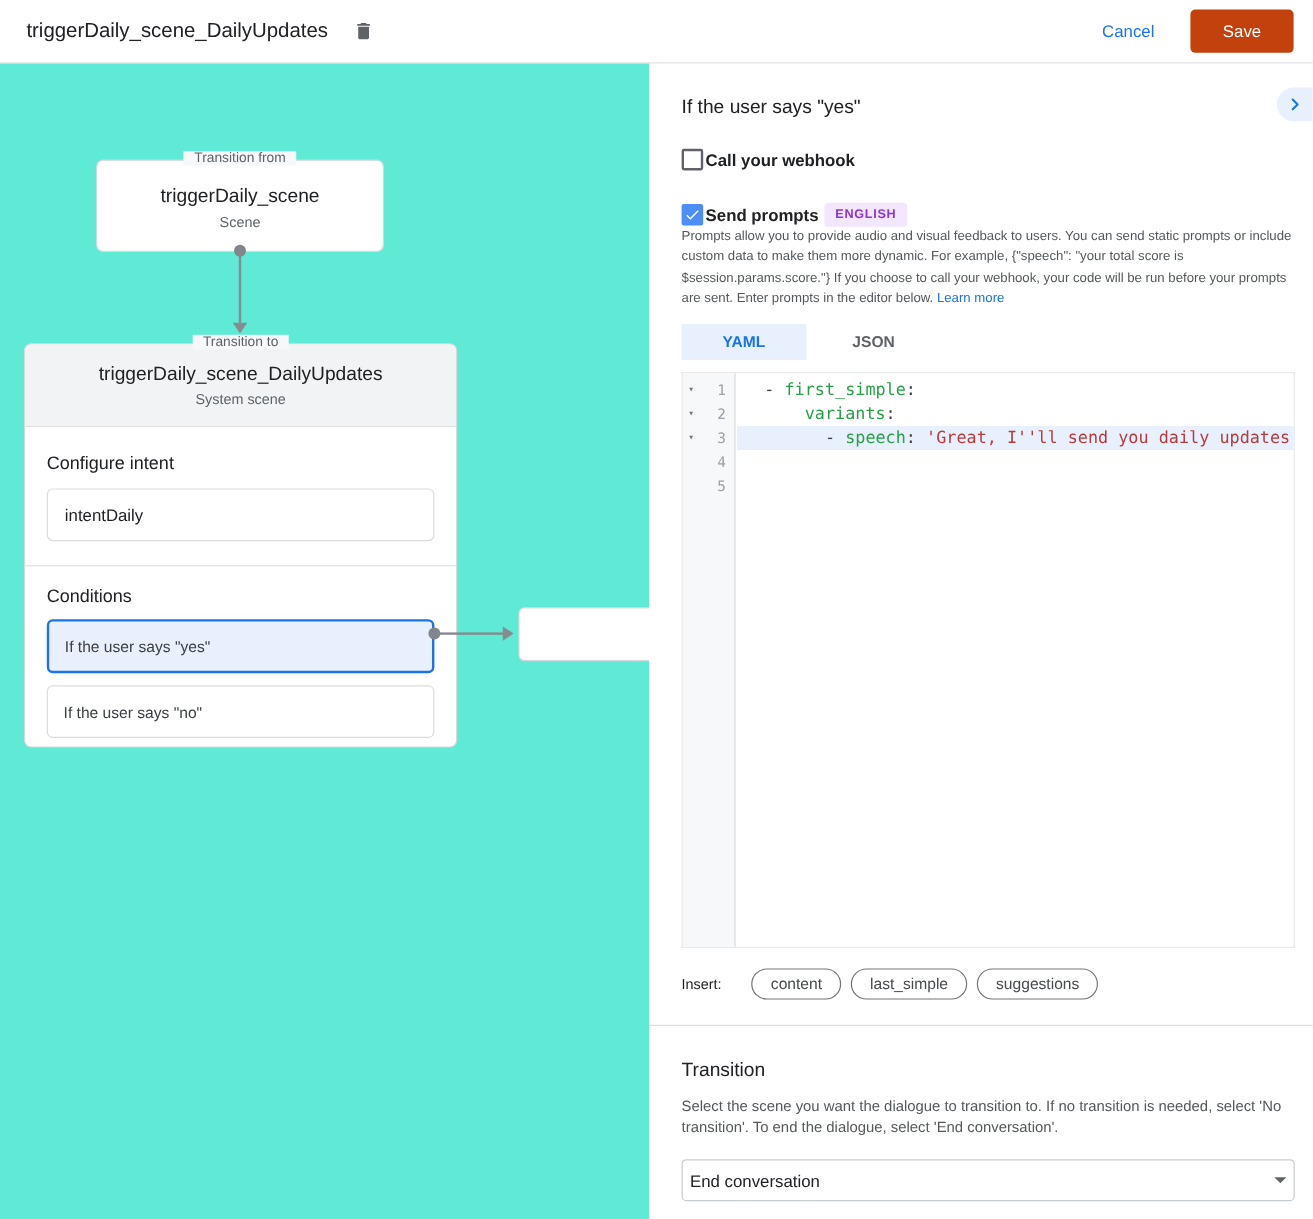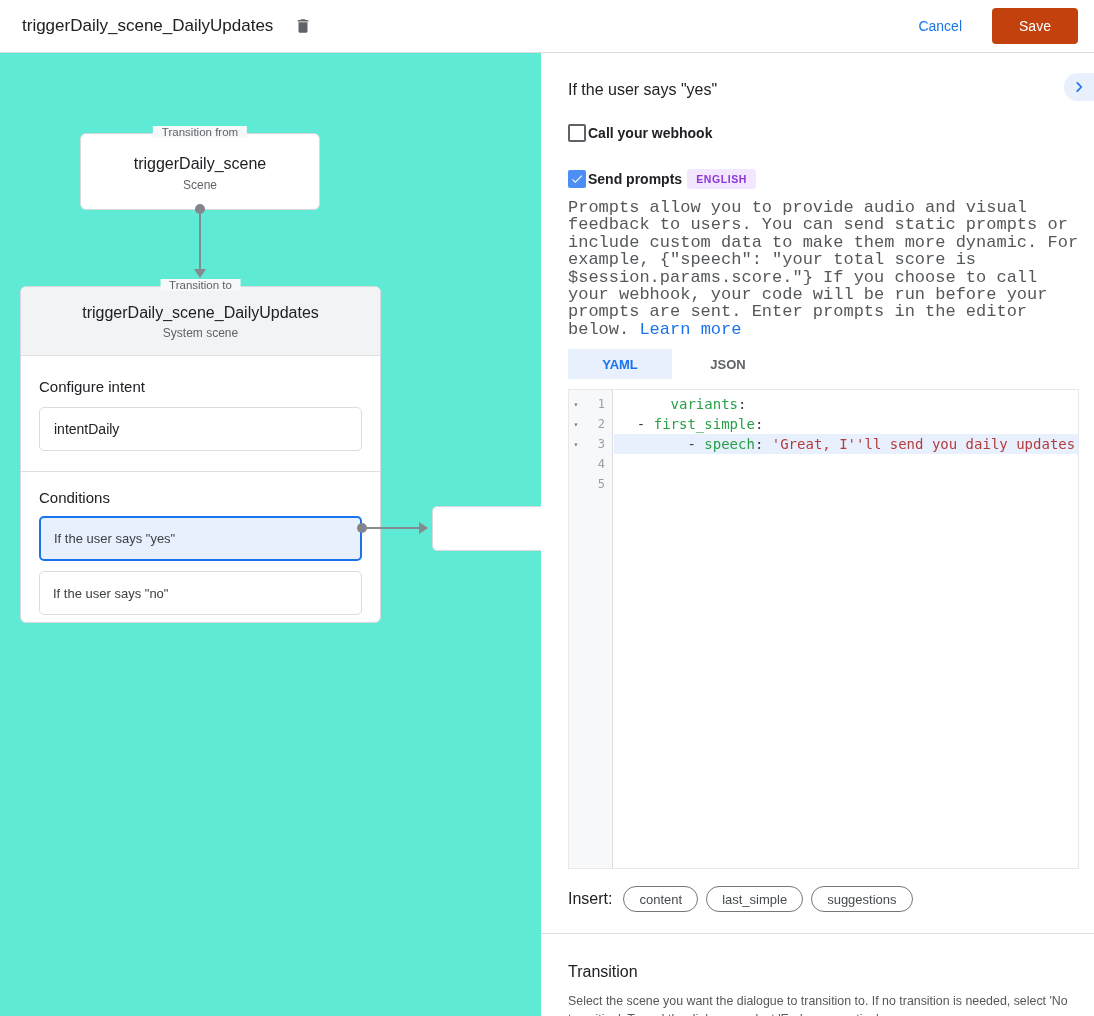--- a/index.html
+++ b/index.html
@@ -68,21 +68,21 @@
                  display:flex; align-items:center; justify-content:center; cursor:pointer; color:#1a73e8; }
   .check-row { display:flex; align-items:center; gap:2px; }
   .row-webhook { margin-top:25px; }
   .row-prompts { margin-top:27px; }
   .checkbox { width:18px; height:18px; border:2px solid #5f6368; border-radius:2px;
               background:#fff; cursor:pointer; flex:none; }
   .checkbox.checked { border:none; background:#4c8df6; display:flex; align-items:center; justify-content:center; }
   .check-label { font-size:14px; font-weight:700; color:#202124; }
   .lang-badge { margin-left:3px; background:#f2e7fe; color:#8d36d8; font-size:10.5px; font-weight:700;
                 letter-spacing:0.6px; padding:4px 9px; border-radius:3px; }
-  .panel-desc { margin-top:10px; width:511px; font-size:17px; line-height:17.4px; color:#55585b;font-family:Liberation Mono, monospace; }
+  .panel-desc { width:511px; font-size:11px; line-height:17.4px; color:#55585b; }
   .learn-more { color:#1a73e8; text-decoration:none; cursor:pointer; }
 
   .tabs { margin-top:11px; display:flex; }
   .tab { width:104px; height:30px; display:flex; align-items:center; justify-content:center;
          font-size:13px; font-weight:700; color:#5f6368; cursor:pointer; }
   .tab.active { background:#e8f0fe; color:#1a73e8; }
 
   .editor { position:relative; margin-top:10px; width:511px; height:480px;
             border:1px solid #e6e8ea; background:#fff;
             font-family:"DejaVu Sans Mono","Liberation Mono",monospace; }
@@ -90,21 +90,21 @@
                 background:#f7f8f9; border-right:1px solid #ddd; padding-top:4px; }
   .gutter-row { height:20px; display:flex; align-items:center; }
   .fold { width:14px; text-align:center; font-size:8px; color:#757575; cursor:pointer; }
   .lnum { flex:1; text-align:right; padding-right:7px; font-size:12px; color:#9aa0a6; }
   .code-col { position:absolute; left:45px; right:0; top:0; padding-top:4px; overflow:hidden; cursor:text; }
   .code-row { height:20px; line-height:20px; padding-left:6px; white-space:pre; font-size:14px; }
   .code-row.active { background:#e8f0fe; }
   .key { color:#28a046; } .punc { color:#3c4043; } .str { color:#b43c3c; }
 
   .insert-row { margin-top:17px; display:flex; align-items:center; gap:8px; }
-  .insert-label { font-size:16px; color:#202124; margin-right:3px; }
+  .insert-label { font-size:12px; color:#202124; margin-right:17px; }
   .chip { height:26px; padding:0 15px; border:1px solid #747775; border-radius:13px;
           background:#fff; font-size:13px; color:#474b4e; cursor:pointer;
           display:flex; align-items:center; font-family:"Liberation Sans", sans-serif; }
 
   .panel-divider { margin:21px -16px 0 -27px; border-top:1px solid #dadce0; }
   .transition-heading { margin-top:29px; font-size:16px; color:#202124; }
   .transition-desc { margin-top:12px; width:511px; font-size:12.4px; line-height:17.4px; color:#55585b; }
   .dropdown { margin-top:18px; width:511px; height:35px; border:1px solid #c8cbce; border-radius:4px;
               display:flex; align-items:center; justify-content:space-between;
               padding:0 6px; cursor:pointer; background:#fff; }
@@ -220,22 +220,22 @@
           <div class="gutter-row">
             <span class="fold"></span>
             <span class="lnum">4</span>
           </div>
           <div class="gutter-row">
             <span class="fold"></span>
             <span class="lnum">5</span>
           </div>
         </div>
       <div class="code-col">
+          <div class="code-row"><span class="punc">  - </span><span class="key">first_simple</span><span class="punc">:</span></div>
           <div class="code-row"><span class="punc">      </span><span class="key">variants</span><span class="punc">:</span></div>
-          <div class="code-row"><span class="punc">  - </span><span class="key">first_simple</span><span class="punc">:</span></div>
           <div class="code-row active"><span class="punc">        - </span><span class="key">speech</span><span class="punc">: </span><span class="str">'Great, I''ll send you daily updates.</span></div>
           <div class="code-row"></div>
         </div>
     </div>
 
     <div class="insert-row">
       <span class="insert-label">Insert:</span>
       <button class="chip">content</button>
       <button class="chip">last_simple</button>
       <button class="chip">suggestions</button>

